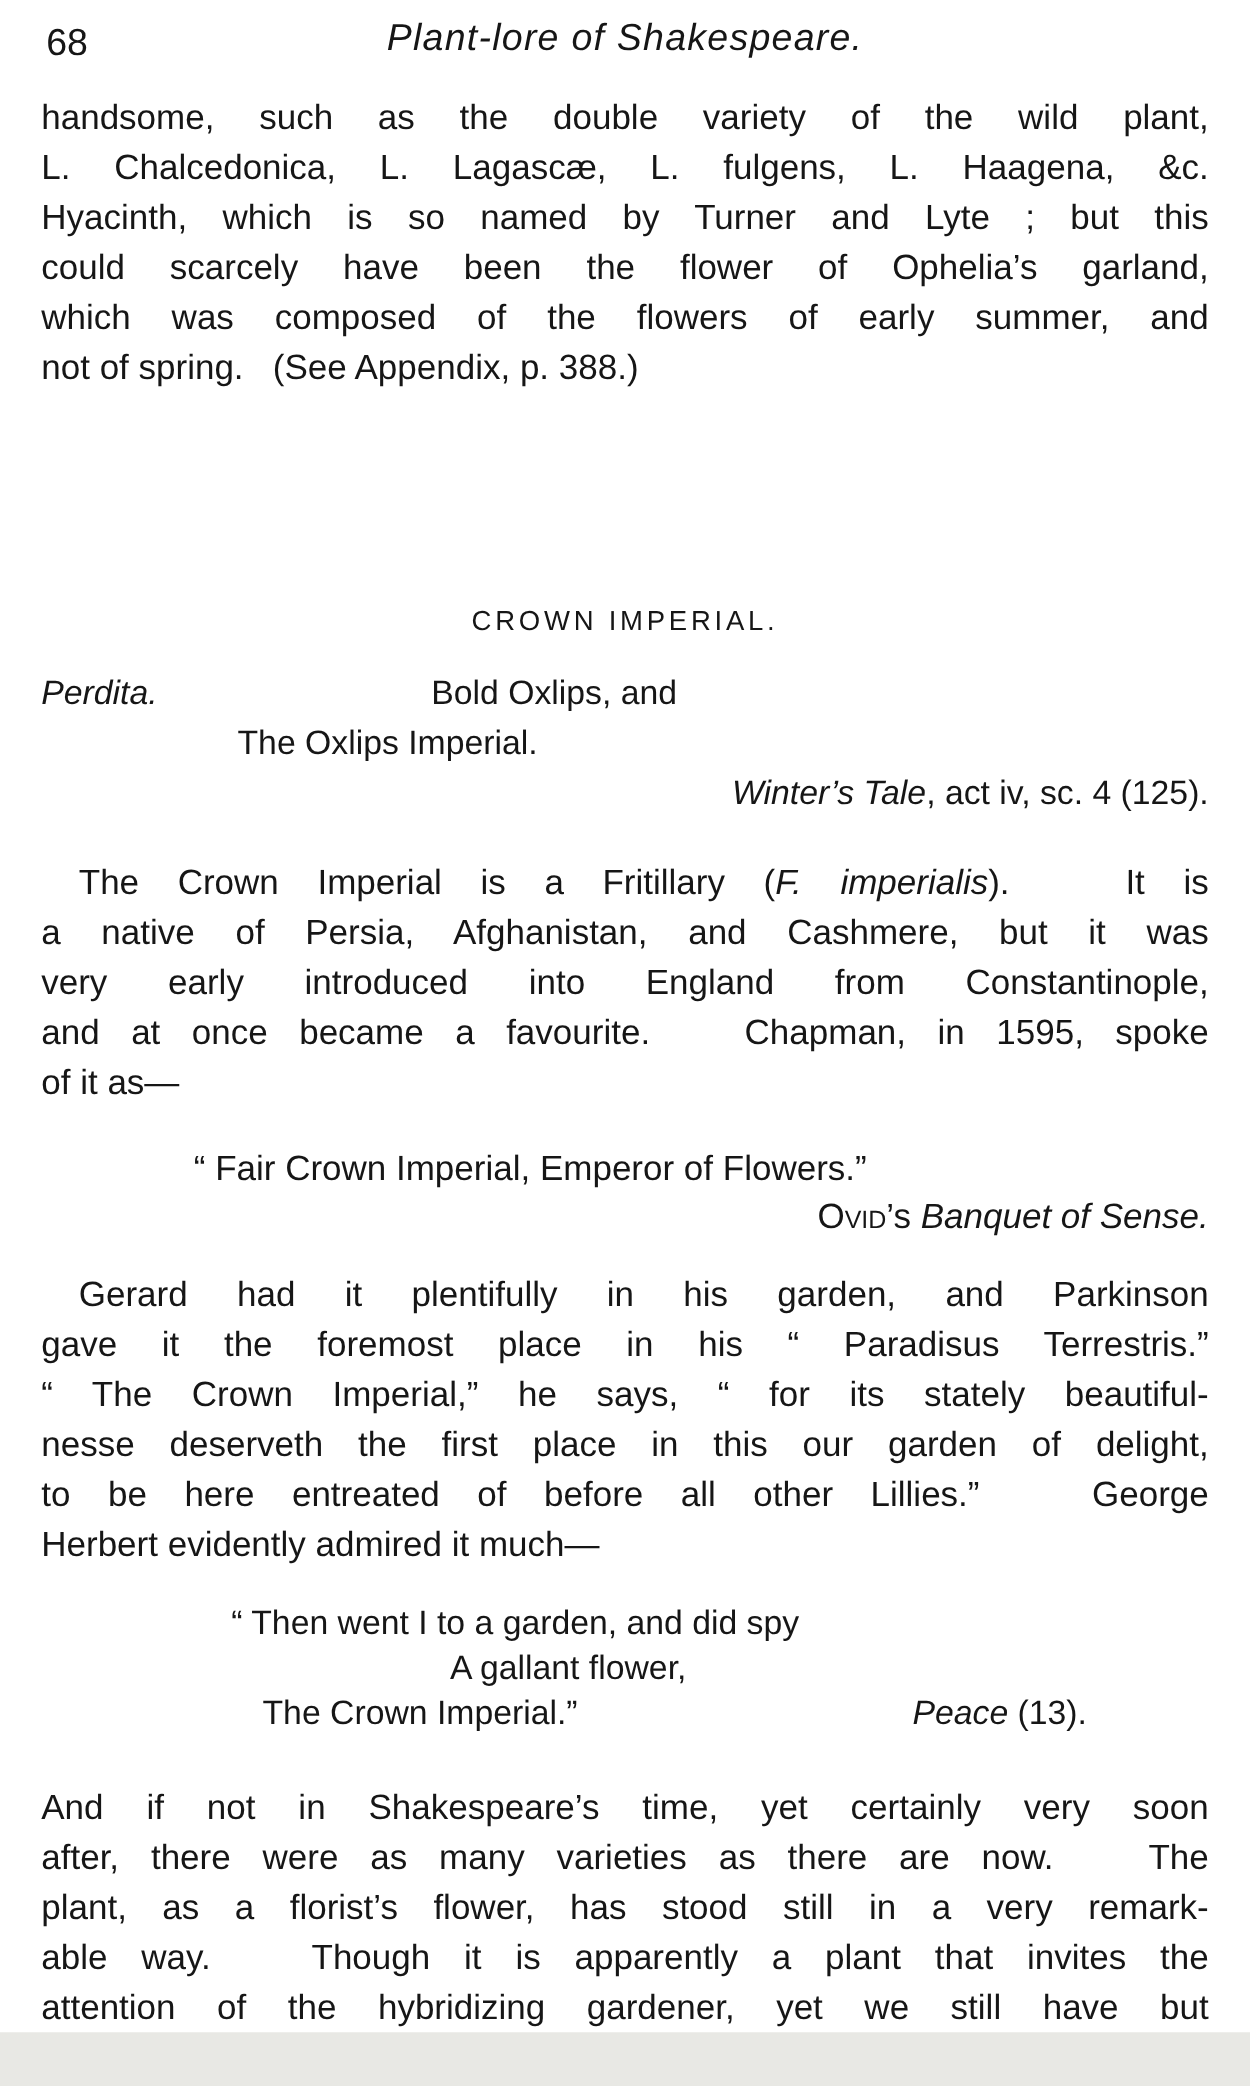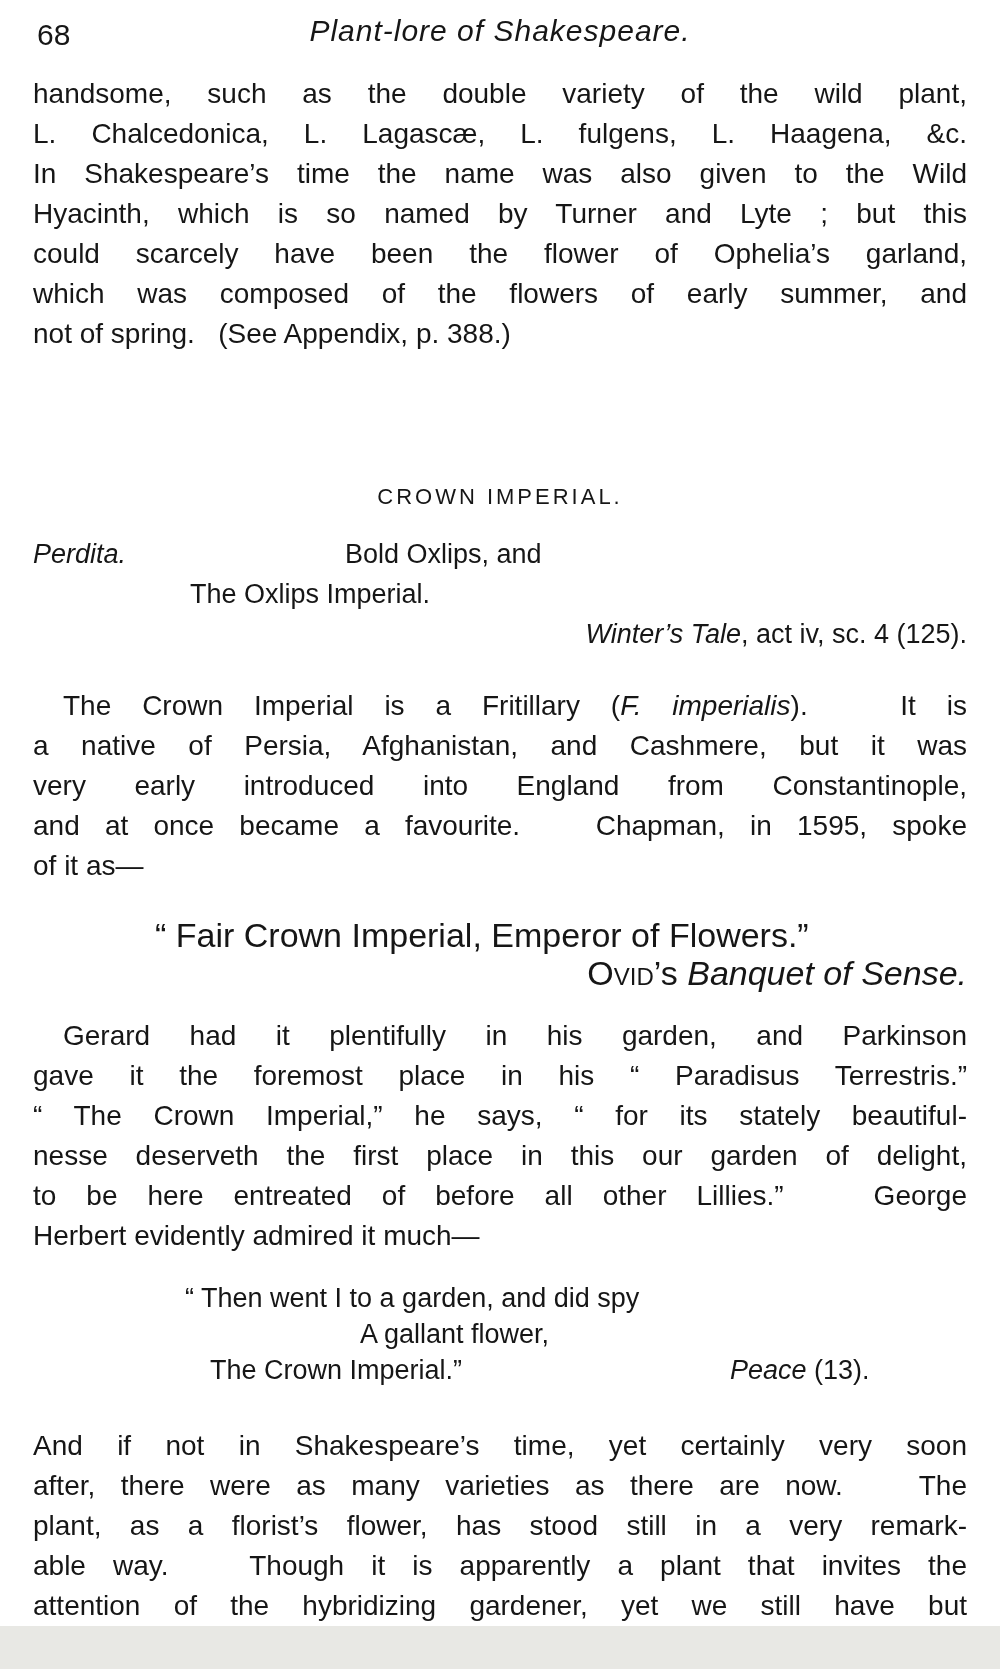--- a/index.html
+++ b/index.html
@@ -14,21 +14,21 @@
   }
   .hdr{position:absolute;top:14px;left:33px;right:33px;height:46px;}
   .pagenum{position:absolute;left:4px;top:4px;font-size:30px;}
   .running{display:block;text-align:center;font-style:italic;font-size:30px;letter-spacing:1px;}
   .section-heading{
     position:absolute;left:33px;right:33px;
     text-align:center;font-size:22px;letter-spacing:3px;line-height:42px;
   }
   .block{position:absolute;left:33px;right:33px;}
   .line{position:relative;white-space:pre-wrap;font-size:28px;line-height:40px;}
-  .quote .line{font-size:34px;line-height:38px;}
+  .quote .line{font-size:28px;line-height:38px;}
   .epigraph .line{font-size:27px;line-height:40px;}
   .verse .line{font-size:27px;line-height:36px;}
   .line.just{text-align:justify;text-align-last:justify;}
   .line.right{text-align:right;}
   .line.left{text-align:left;}
   .it{font-style:italic;text-align:center;}
   .sc{font-variant:small-caps;}
   .side{position:absolute;top:0;white-space:pre;}
 </style>
 </head>
@@ -37,21 +37,20 @@
 <div class="page">
   <div class="hdr">
     <span class="pagenum">68</span>
     <span class="running">Plant-lore of Shakespeare.</span>
   </div>
   <div class="section-heading" style="top:476px">CROWN IMPERIAL.</div>
   <div id="text-body">
       <div class="block para" style="top: 74px;">
         <div class="line just"><span>handsome, such as the double variety of the wild plant,</span></div>
         <div class="line just"><span>L. Chalcedonica, L. Lagascæ, L. fulgens, L. Haagena, &amp;c.</span></div>
-        <div class="line just"><span>In Shakespeare’s time the name was also given to the Wild</span></div>
         <div class="line just"><span>Hyacinth, which is so named by Turner and Lyte ; but this</span></div>
         <div class="line just"><span>could scarcely have been the flower of Ophelia’s garland,</span></div>
         <div class="line just"><span>which was composed of the flowers of early summer, and</span></div>
         <div class="line left"><span>not of spring.   (See Appendix, p. 388.)</span></div>
       </div>
       <div class="block epigraph" style="top: 534px;">
         <div class="line left" style="padding-left: 312px;"><span>Bold Oxlips, and</span><span class="side" style="left: 0px;"><span class="it">Perdita.</span></span></div>
         <div class="line left" style="padding-left: 157px;"><span>The Oxlips Imperial.</span></div>
         <div class="line right"><span class="it">Winter’s Tale</span><span>, act iv, sc. 4 (125).</span></div>
       </div>

